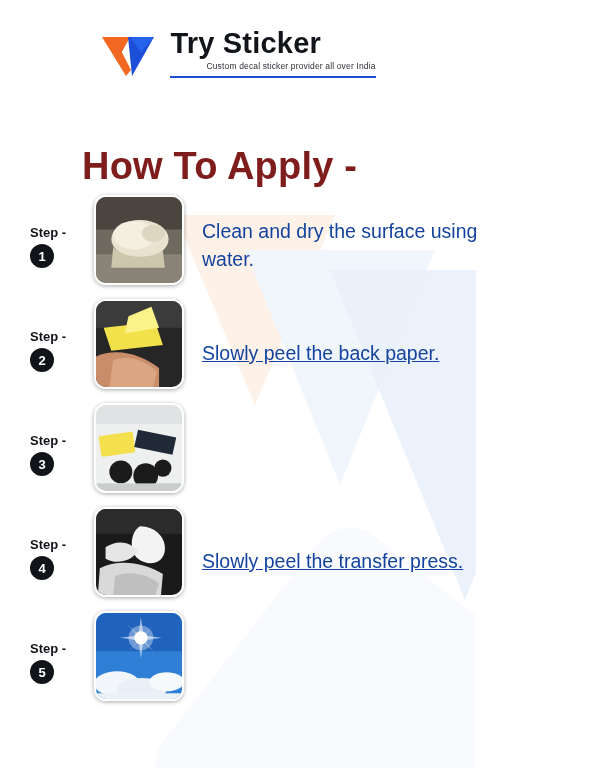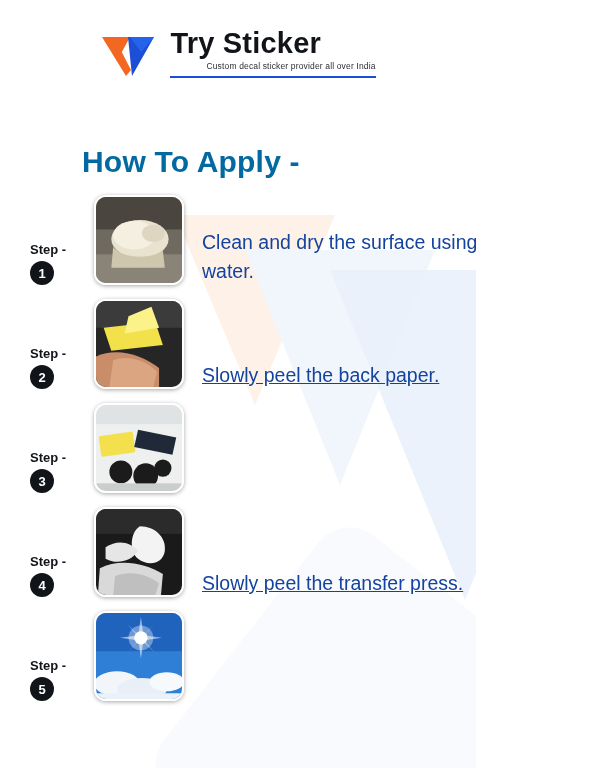--- a/index.html
+++ b/index.html
@@ -68,30 +68,30 @@
     font-size: 8.5px; color: #2b2f36; letter-spacing: .15px;
     margin-top: 3px; padding-bottom: 4px; margin-left: 36px;
   }
   .brand-rule {
     height: 2px; width: 100%; background: #1d4ed8; margin-top: 1px;
   }
 
   
   .how-title {
     position: absolute; left: 82px; top: 145px;
-    font-size: 30px; font-weight: bold; color: #0369a1;
+    font-size: 38px; font-weight: bold; color: #7f1d1d;
     letter-spacing: .2px;
   }
 
   
   .steps {
     position: absolute; left: 0; top: 195px; width: 600px;
   }
   .step-row {
-    display: flex; align-items: flex-end;
+    display: flex; align-items: center;
     padding: 0 24px 0 30px;
     margin-bottom: 14px;
   }
   .step-label-col {
     width: 64px; padding-top: 14px; text-align: left; flex: none;
   }
   .step-word {
     font-size: 13px; font-weight: bold; color: #111418; line-height: 1.1;
   }
   .step-num {

